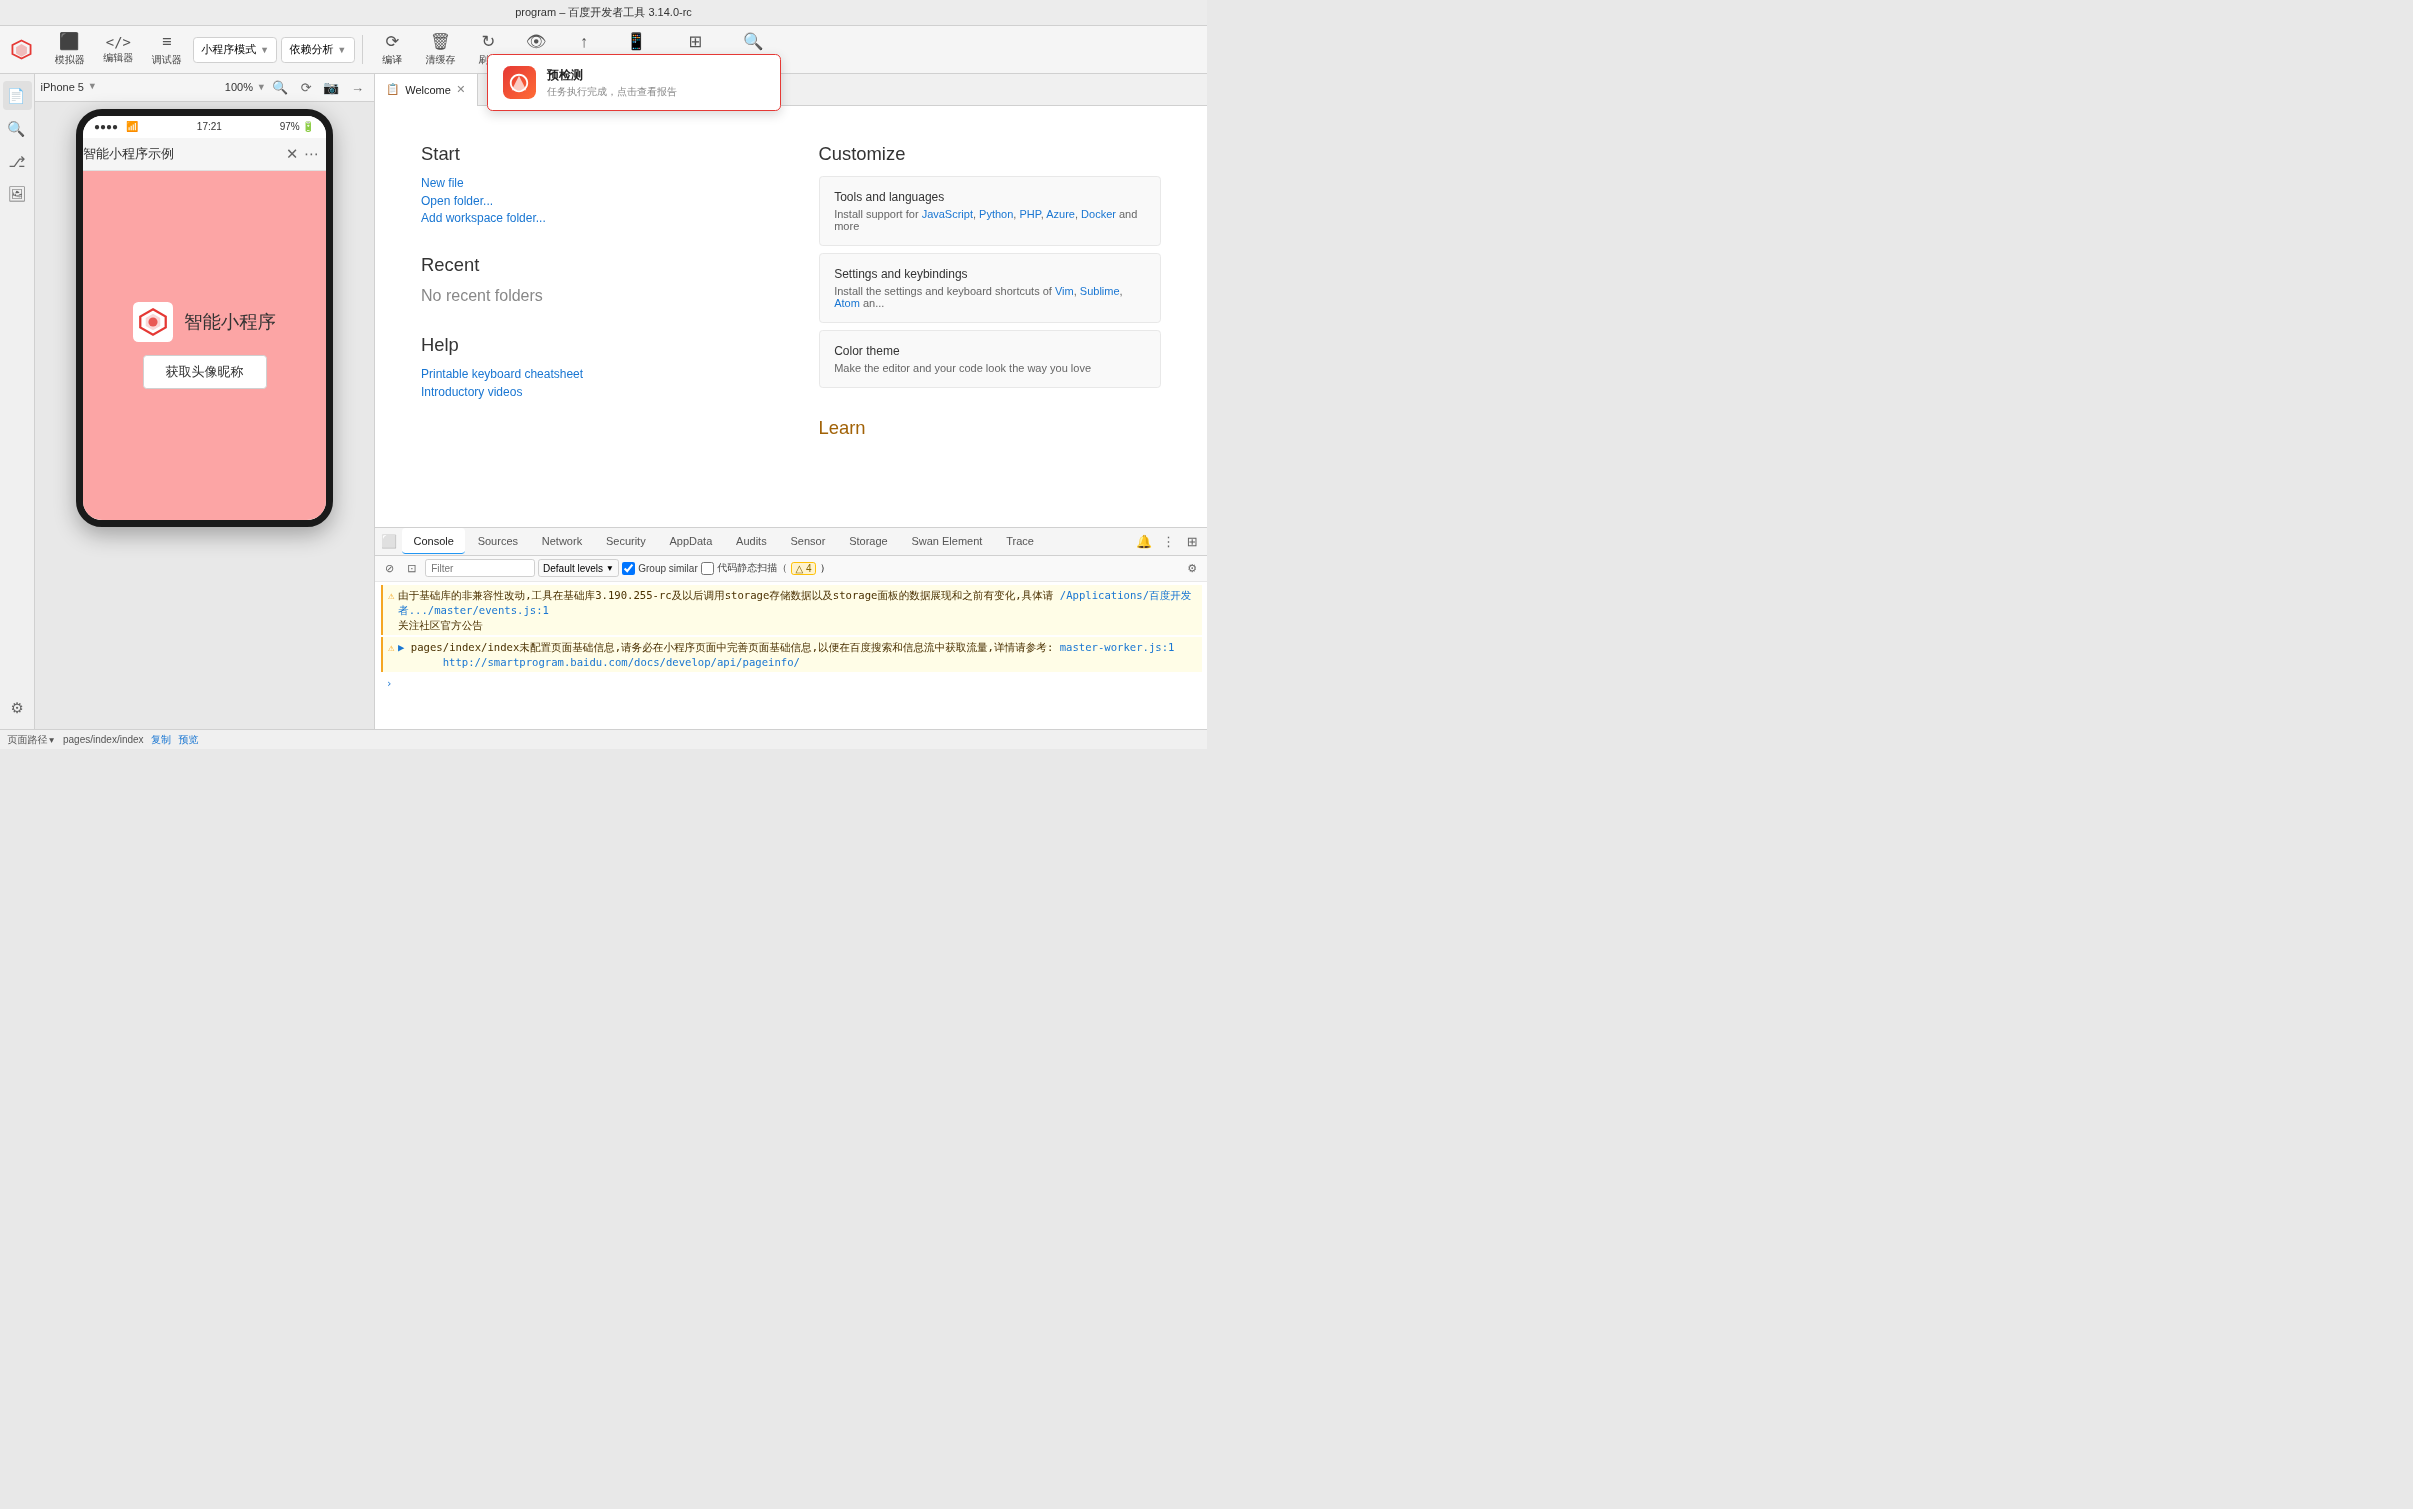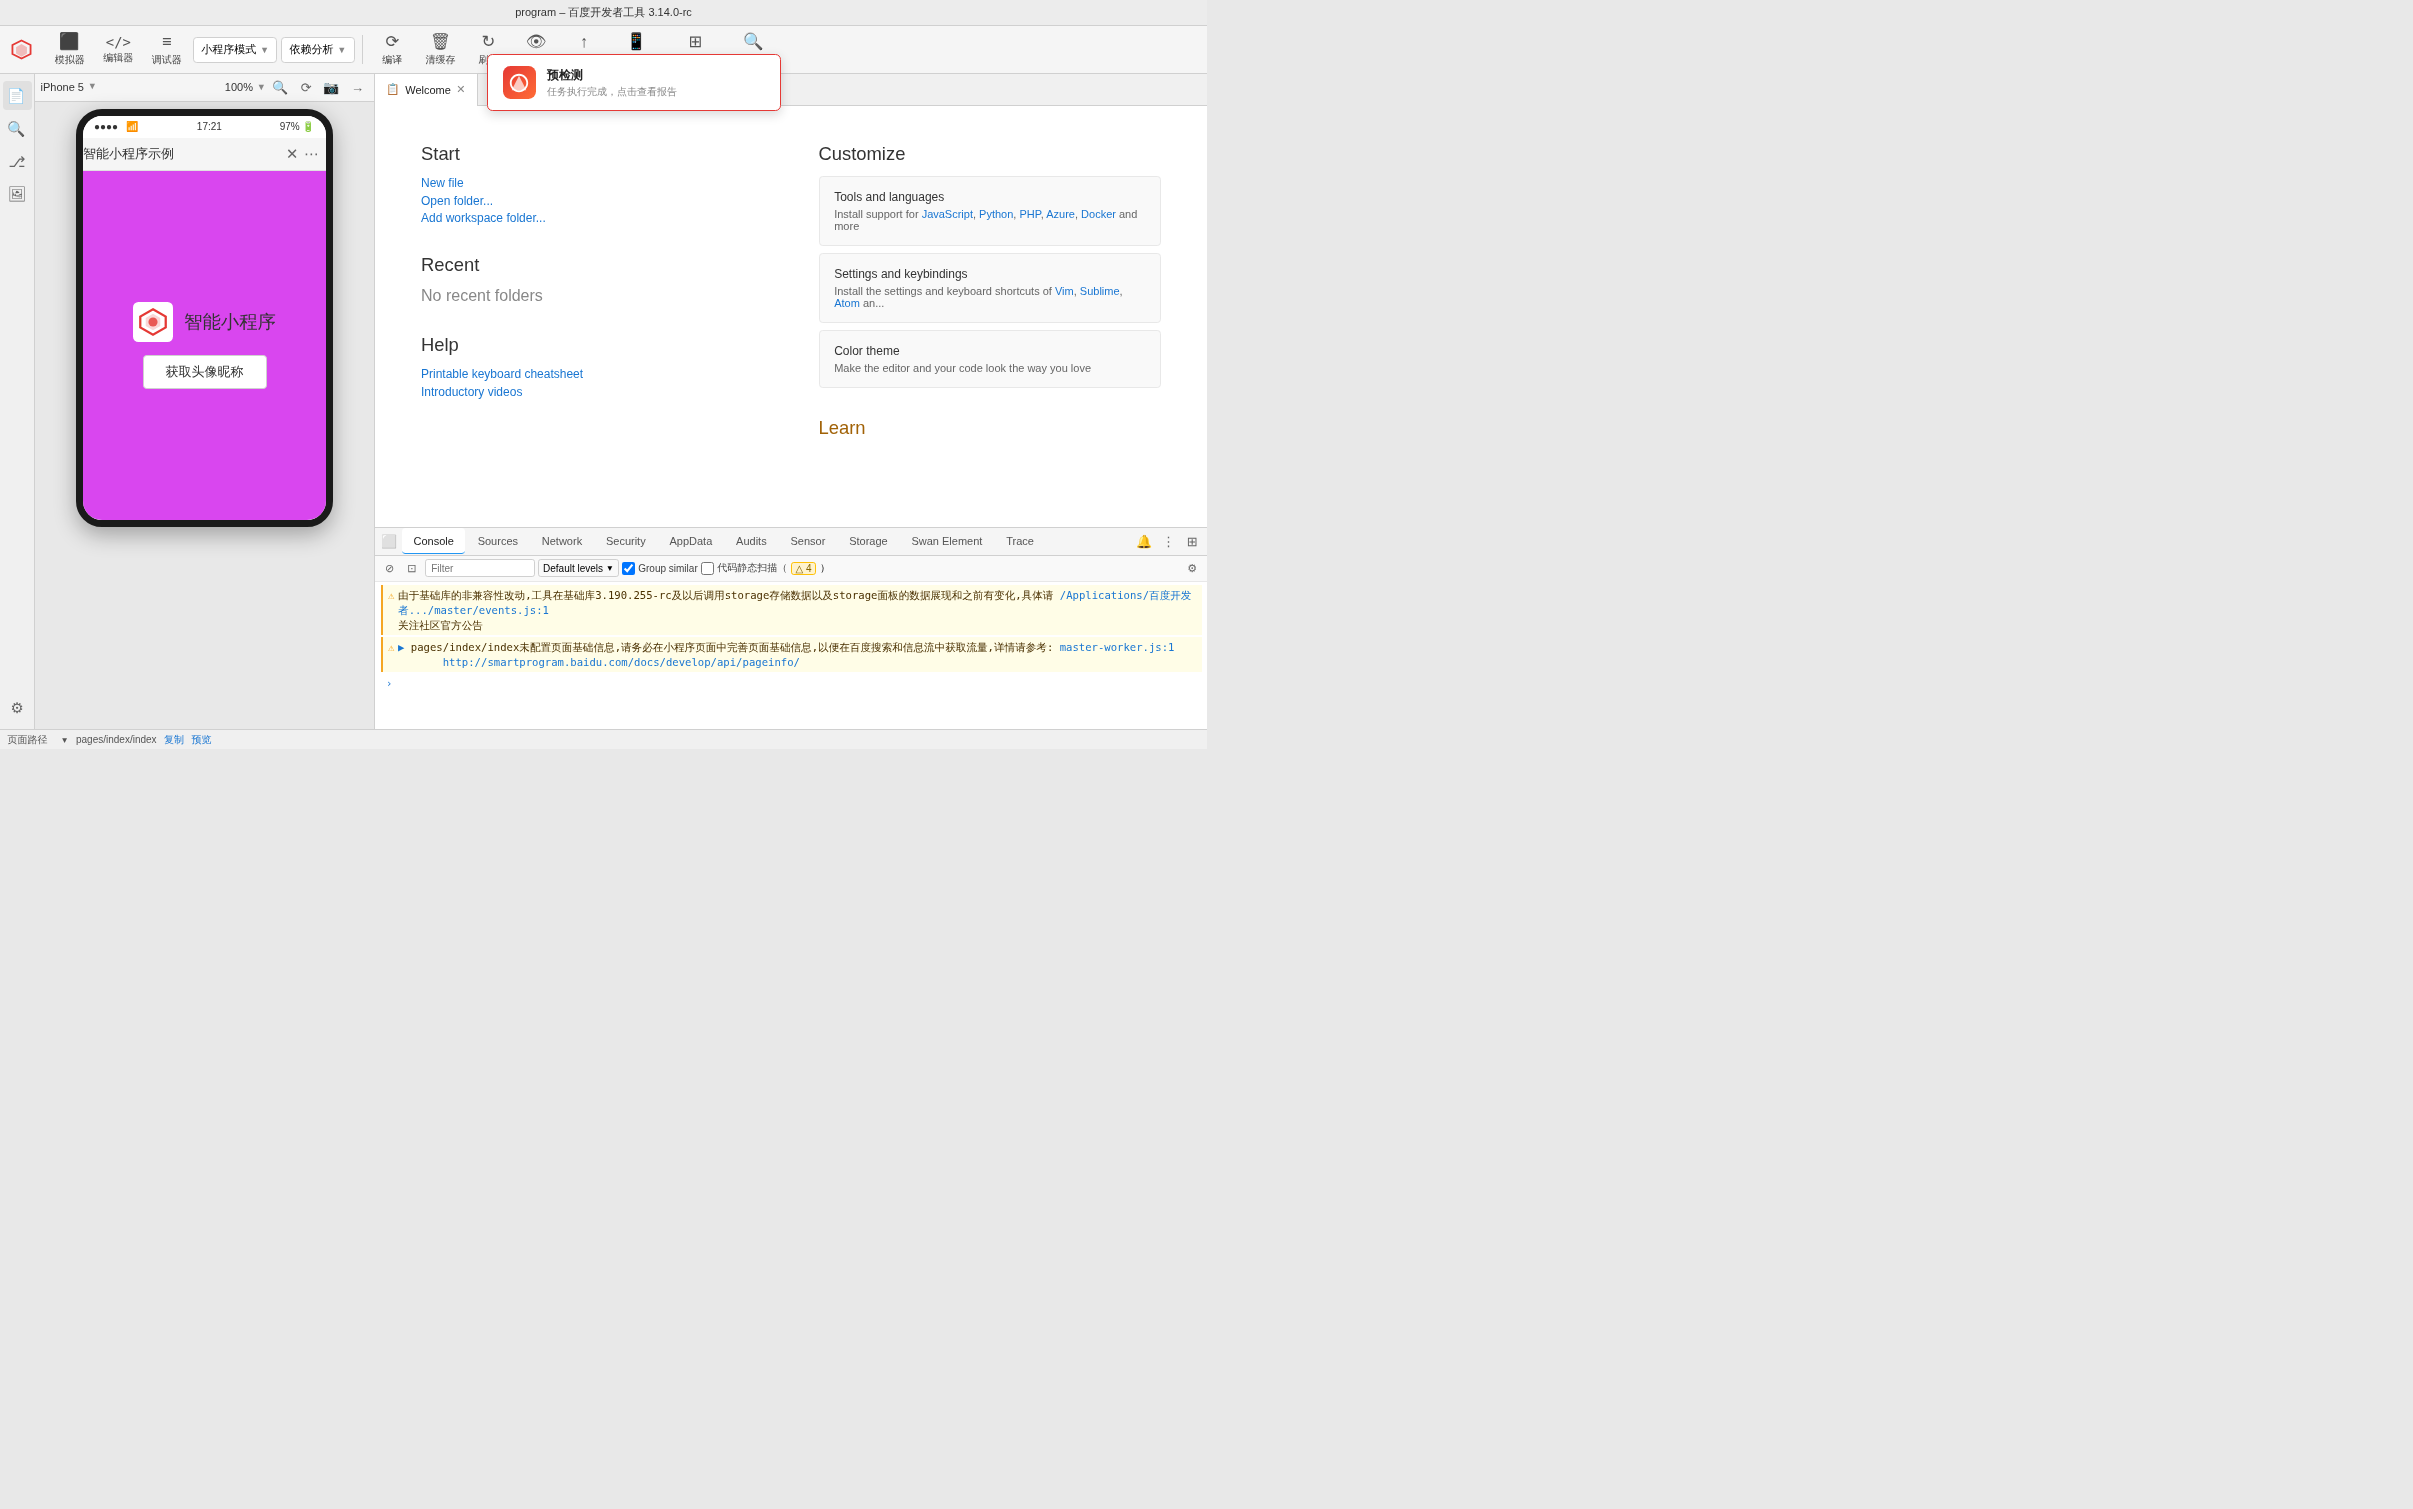--- a/index.html
+++ b/index.html
@@ -427,21 +427,21 @@
       display: flex;
       align-items: center;
       padding: 0 7.4px;
       gap: 7.4px;
       font-size: 10px;
       color: #555;
     }
     .status-item {
       display: flex;
       align-items: center;
-      gap: 13px;
+      gap: 0;
     }
     .status-link {
       color: #1976D2;
       cursor: pointer;
     }
 
     
     #phone-container {
       display: flex;
       flex-direction: column;
@@ -490,21 +490,21 @@
       cursor: pointer;
     }
     #phone-nav-bar .nav-close {
       position: absolute;
       right: 27.6px;
       font-size: 14.7px;
       color: #666;
       cursor: pointer;
     }
     #phone-content {
-      background: #d946ef;
+      background: #fca5a5;
       min-height: 349px;
       display: flex;
       flex-direction: column;
       align-items: center;
       justify-content: center;
       gap: 13px;
     }
     #phone-logo {
       display: flex;
       align-items: center;

